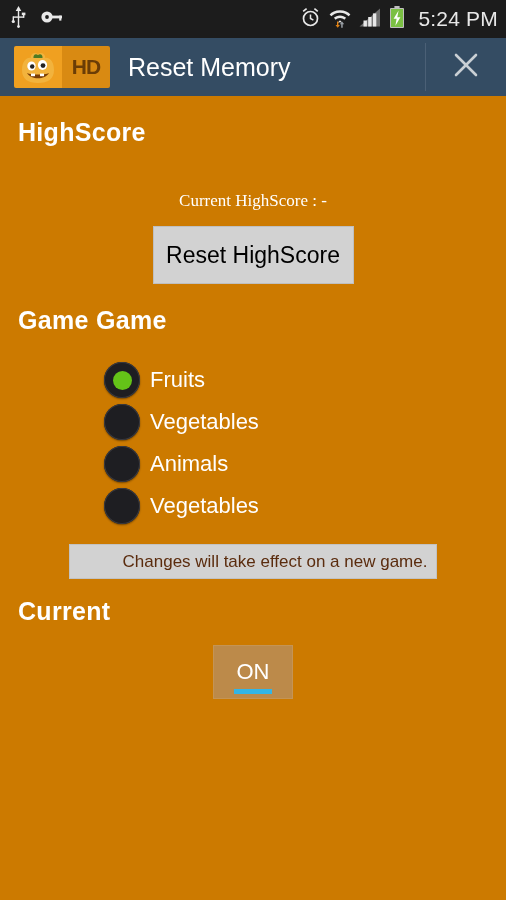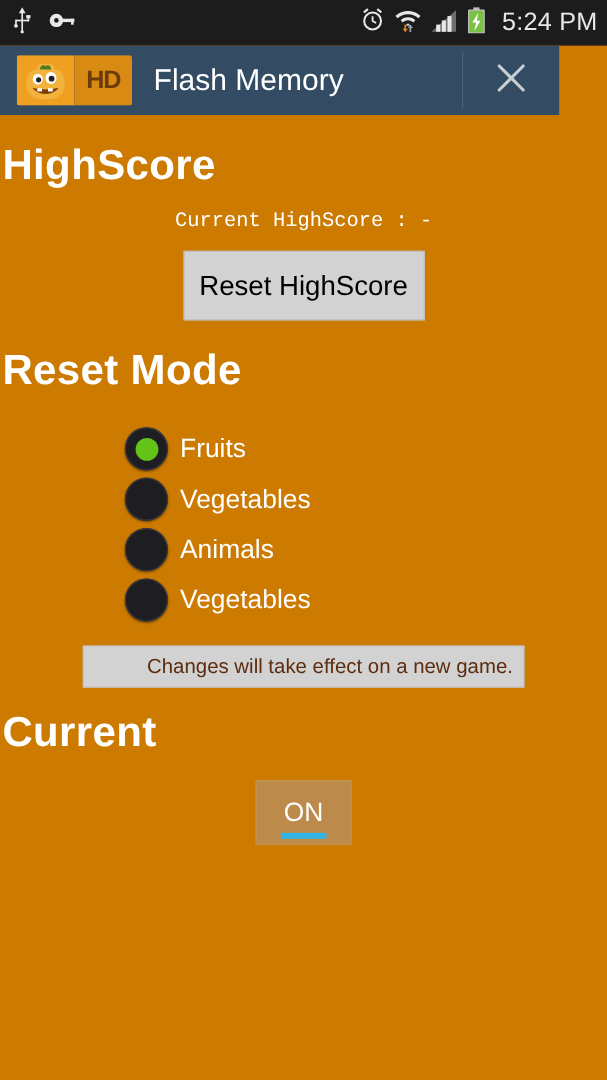--- a/index.html
+++ b/index.html
@@ -21,21 +21,21 @@
   .sb-left{ display:flex; align-items:center; gap:14px; }
   .sb-right{ margin-left:auto; display:flex; align-items:center; gap:8px; }
   .sb-icon{ display:block; }
   .sb-clock{
     color:#E8E8E8; font-size:21px; letter-spacing:.2px;
     margin-left:5px; font-family:"Liberation Sans", sans-serif;
   }
 
   
   .titlebar{
-    position:absolute; top:38px; left:0; width:466px; height:58px;
+    position:absolute; top:38px; left:0; width:506px; height:58px;
     background:#344C63;
     display:flex; align-items:center;
   }
   .applogo{
     margin-left:14px; width:96px; height:42px;
     display:flex; align-items:stretch;
     border-radius:2px; overflow:hidden;
   }
   .applogo-pumpkin{
     width:48px; background:#F0A020;
@@ -61,33 +61,33 @@
   }
   .accentline{
     position:absolute; top:96px; left:0; width:506px; height:8px;
     background:#CC7A00;
   }
 
   
   .content{ position:absolute; top:104px; left:0; width:506px; }
 
   h2.section{
-    color:#FFFFFF; font-weight:bold; font-size:35px;
-    padding-left:2px; letter-spacing:.3px;
+    color:#FFFFFF; font-weight:bold; font-size:25px;
+    padding-left:18px; letter-spacing:.3px;
     font-family:"Liberation Sans", sans-serif;
   }
   #hs-title{ margin-top:14px; }
   #gm-title{ margin-top:22px; }
   #snd-title{ margin-top:18px; }
 
   .center{ display:flex; justify-content:center; }
 
   .hs-current{
-    color:#FFFFFF; font-size:17px; margin-top:17px;
-    font-family:Liberation Mono, monospace;
+    color:#FFFFFF; font-size:17px; margin-top:44px;
+    font-family:Liberation Serif, serif;
   }
 
   .btn-reset{
     margin-top:15px; width:201px; height:58px;
     background:#D2D2D2; border:1px solid #BFBFBF;
     color:#000000; font-size:23px;
     display:flex; align-items:center; justify-content:center;
     cursor:pointer;
     font-family:"Liberation Sans", sans-serif;
   }
@@ -232,21 +232,21 @@
             <circle cx="14.2" cy="17.5" r="2.2" fill="#222222"></circle>
             <circle cx="25" cy="16.6" r="2.4" fill="#222222"></circle>
             <path d="M9 24 C13 31 27 31 31 24 C27 26 13 26 9 24 Z" fill="#7A3E06"></path>
             <rect x="13" y="24.6" width="4" height="2.6" fill="#FFFFFF"></rect>
             <rect x="22" y="24.6" width="4" height="2.6" fill="#FFFFFF"></rect>
           </g>
         </svg>
       </div>
       <div class="applogo-hd">HD</div>
     </div>
-    <div class="apptitle">Flash Memory</div>
+    <div class="apptitle">Reset Memory</div>
     <div class="tb-divider"></div>
     <div class="closebtn">
       <span>
         <svg width="32" height="32" viewBox="0 0 32 32">
           <g stroke="#C9CFD4" stroke-width="2.6" stroke-linecap="round">
             <line x1="6" y1="6" x2="26" y2="26"></line>
             <line x1="26" y1="6" x2="6" y2="26"></line>
           </g>
         </svg>
       </span>
@@ -259,21 +259,21 @@
     <h2 class="section" id="hs-title">HighScore</h2>
 
     <div class="center">
       <div class="hs-current">Current HighScore : -</div>
     </div>
 
     <div class="center">
       <div class="btn-reset">Reset HighScore</div>
     </div>
 
-    <h2 class="section" id="gm-title">Reset Mode</h2>
+    <h2 class="section" id="gm-title">Game Game</h2>
 
     <div class="radio-list">
       <div class="radio-row">
         <span class="radio">
             <span class="dot"></span>
           </span>
         <span class="radio-label">Fruits</span>
       </div>
       <div class="radio-row">
         <span class="radio"></span>

